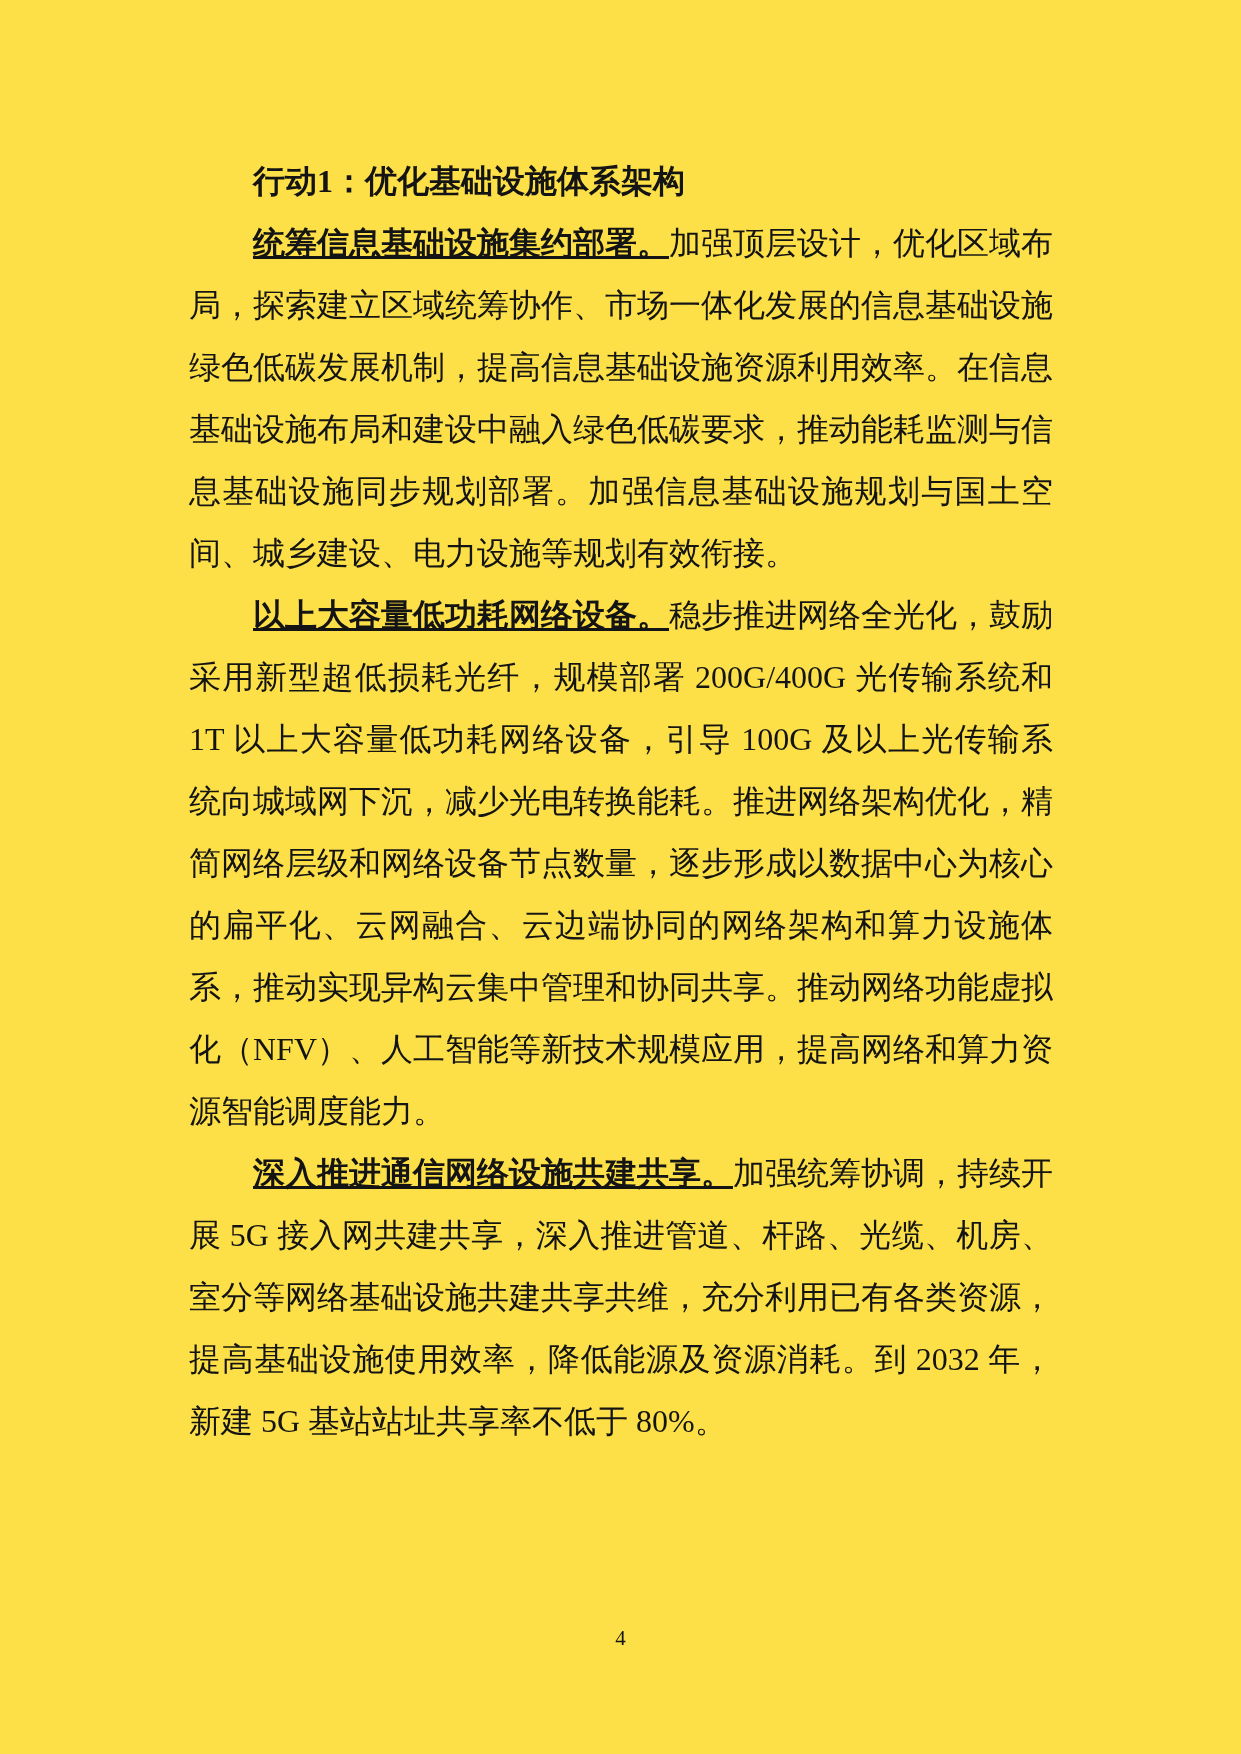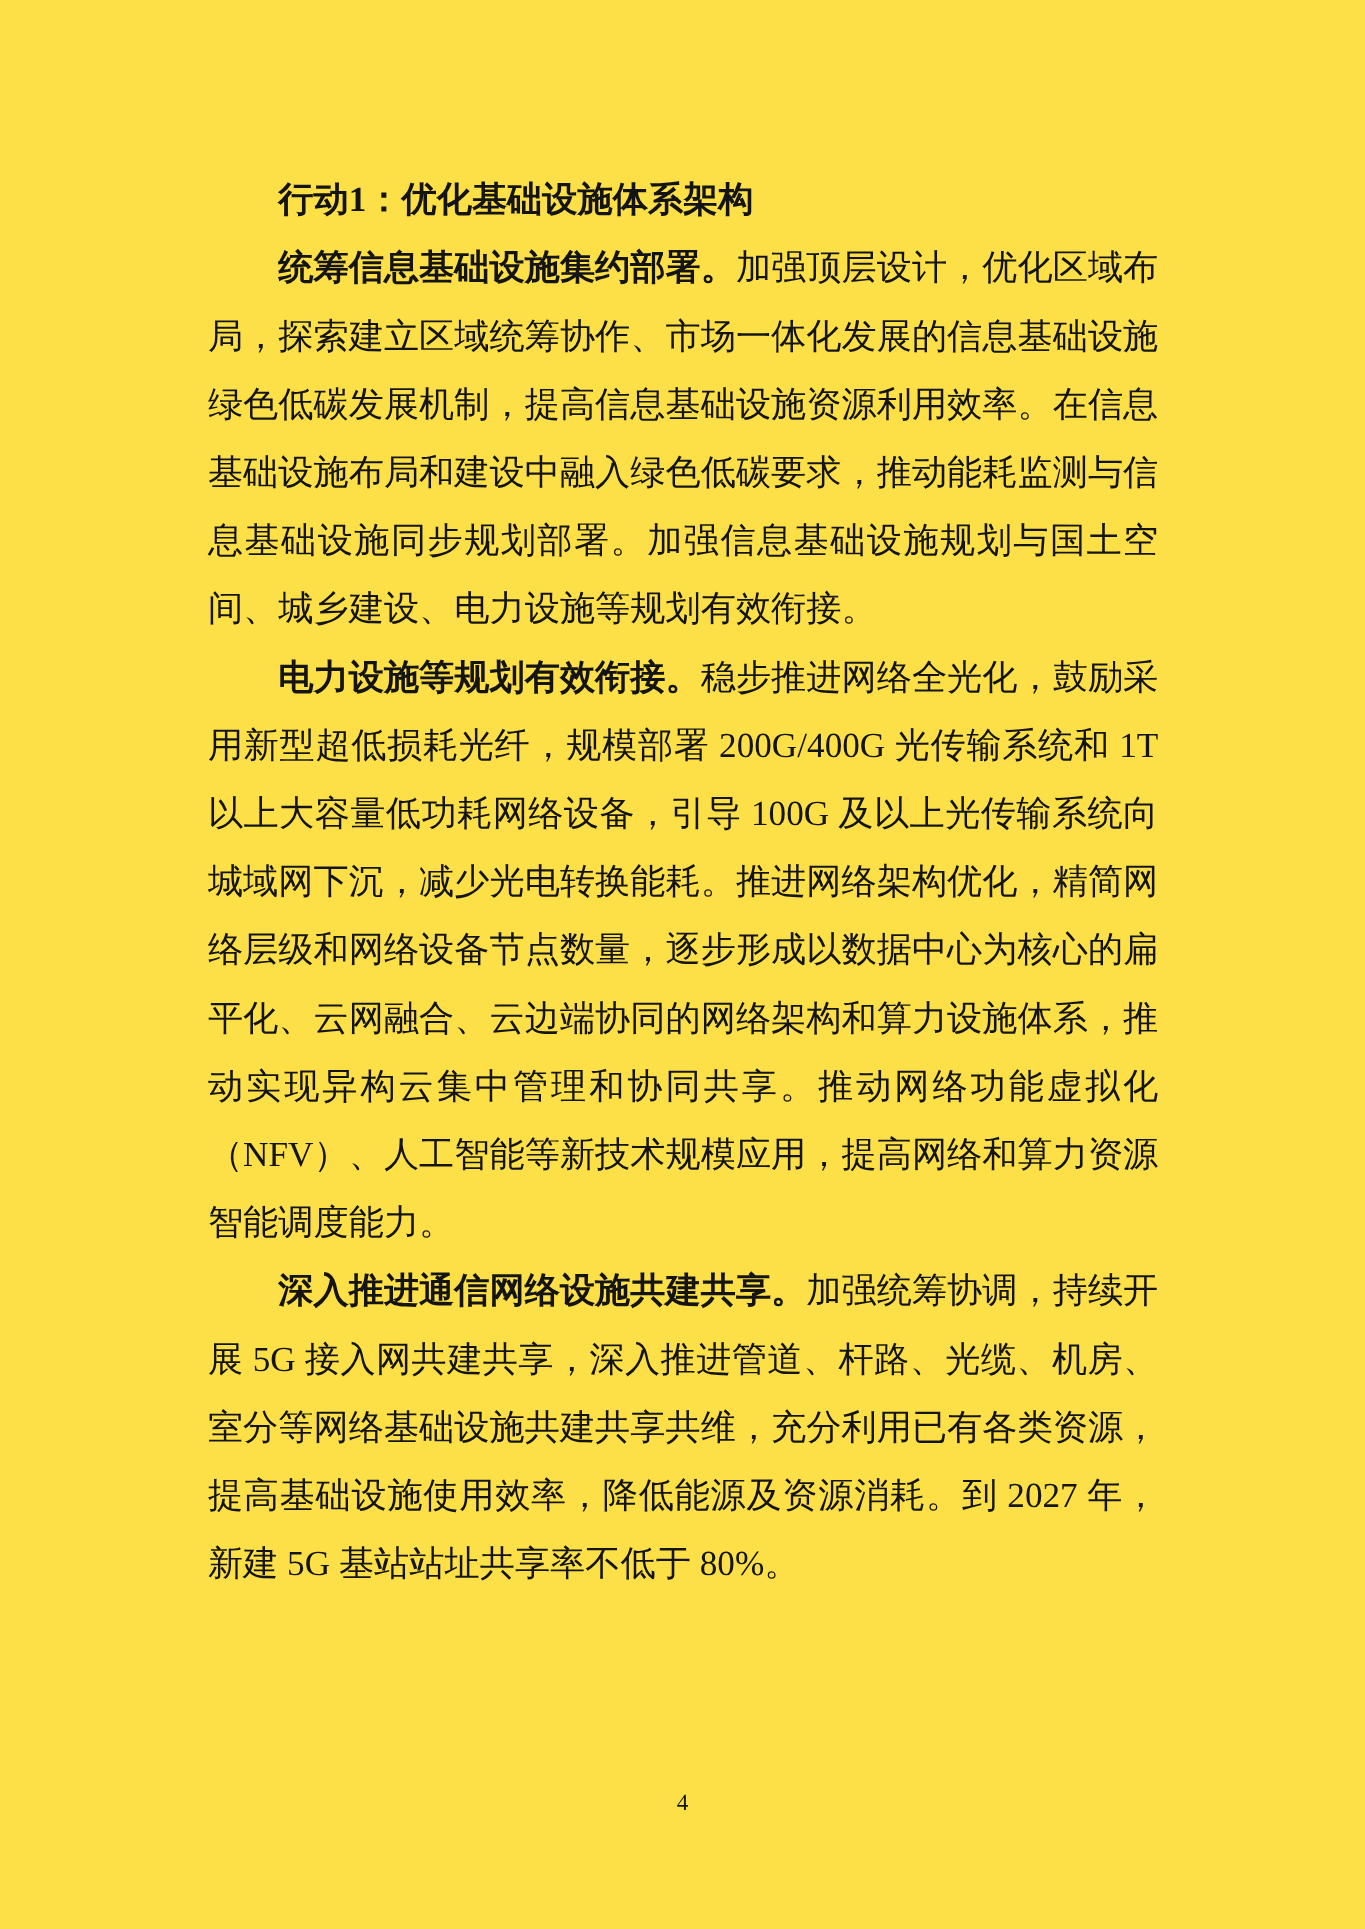--- a/index.html
+++ b/index.html
@@ -30,20 +30,21 @@
   .content p {
     margin: 0;
     padding: 0;
     text-indent: 2em;
   }
   .heading {
     font-weight: 700;
   }
   .lead {
     font-weight: 700;
+    text-decoration: underline;
   }
   .page-footer {
     position: absolute;
     left: 0;
     top: 1624px;
     width: 1241px;
     text-align: center;
     font-size: 21px;
     line-height: 28px;
     color: #141414;
@@ -53,24 +54,24 @@
 <body>
 
 <div class="page">
 
   <main class="content">
 
     <p class="heading"><span>行动1：优化基础设施体系架构</span></p>
 
     <p class="para"><span class="lead">统筹信息基础设施集约部署。</span><span>加强顶层设计，优化区域布局，探索建立区域统筹协作、市场一体化发展的信息基础设施绿色低碳发展机制，提高信息基础设施资源利用效率。在信息基础设施布局和建设中融入绿色低碳要求，推动能耗监测与信息基础设施同步规划部署。加强信息基础设施规划与国土空间、城乡建设、电力设施等规划有效衔接。</span></p>
 
-    <p class="para"><span class="lead">电力设施等规划有效衔接。</span><span>稳步推进网络全光化，鼓励采用新型超低损耗光纤，规模部署 200G/400G 光传输系统和 1T 以上大容量低功耗网络设备，引导 100G 及以上光传输系统向城域网下沉，减少光电转换能耗。推进网络架构优化，精简网络层级和网络设备节点数量，逐步形成以数据中心为核心的扁平化、云网融合、云边端协同的网络架构和算力设施体系，推动实现异构云集中管理和协同共享。推动网络功能虚拟化（NFV）、人工智能等新技术规模应用，提高网络和算力资源智能调度能力。</span></p>
+    <p class="para"><span class="lead">以上大容量低功耗网络设备。</span><span>稳步推进网络全光化，鼓励采用新型超低损耗光纤，规模部署 200G/400G 光传输系统和 1T 以上大容量低功耗网络设备，引导 100G 及以上光传输系统向城域网下沉，减少光电转换能耗。推进网络架构优化，精简网络层级和网络设备节点数量，逐步形成以数据中心为核心的扁平化、云网融合、云边端协同的网络架构和算力设施体系，推动实现异构云集中管理和协同共享。推动网络功能虚拟化（NFV）、人工智能等新技术规模应用，提高网络和算力资源智能调度能力。</span></p>
 
 
-    <p class="para"><span class="lead">深入推进通信网络设施共建共享。</span><span>加强统筹协调，持续开展 5G 接入网共建共享，深入推进管道、杆路、光缆、机房、室分等网络基础设施共建共享共维，充分利用已有各类资源，提高基础设施使用效率，降低能源及资源消耗。到 2027 年，新建 5G 基站站址共享率不低于 80%。</span></p>
+    <p class="para"><span class="lead">深入推进通信网络设施共建共享。</span><span>加强统筹协调，持续开展 5G 接入网共建共享，深入推进管道、杆路、光缆、机房、室分等网络基础设施共建共享共维，充分利用已有各类资源，提高基础设施使用效率，降低能源及资源消耗。到 2032 年，新建 5G 基站站址共享率不低于 80%。</span></p>
 
 
   </main>
 
   <div class="page-footer">
     <span>4</span>
   </div>
 
 </div>
 

